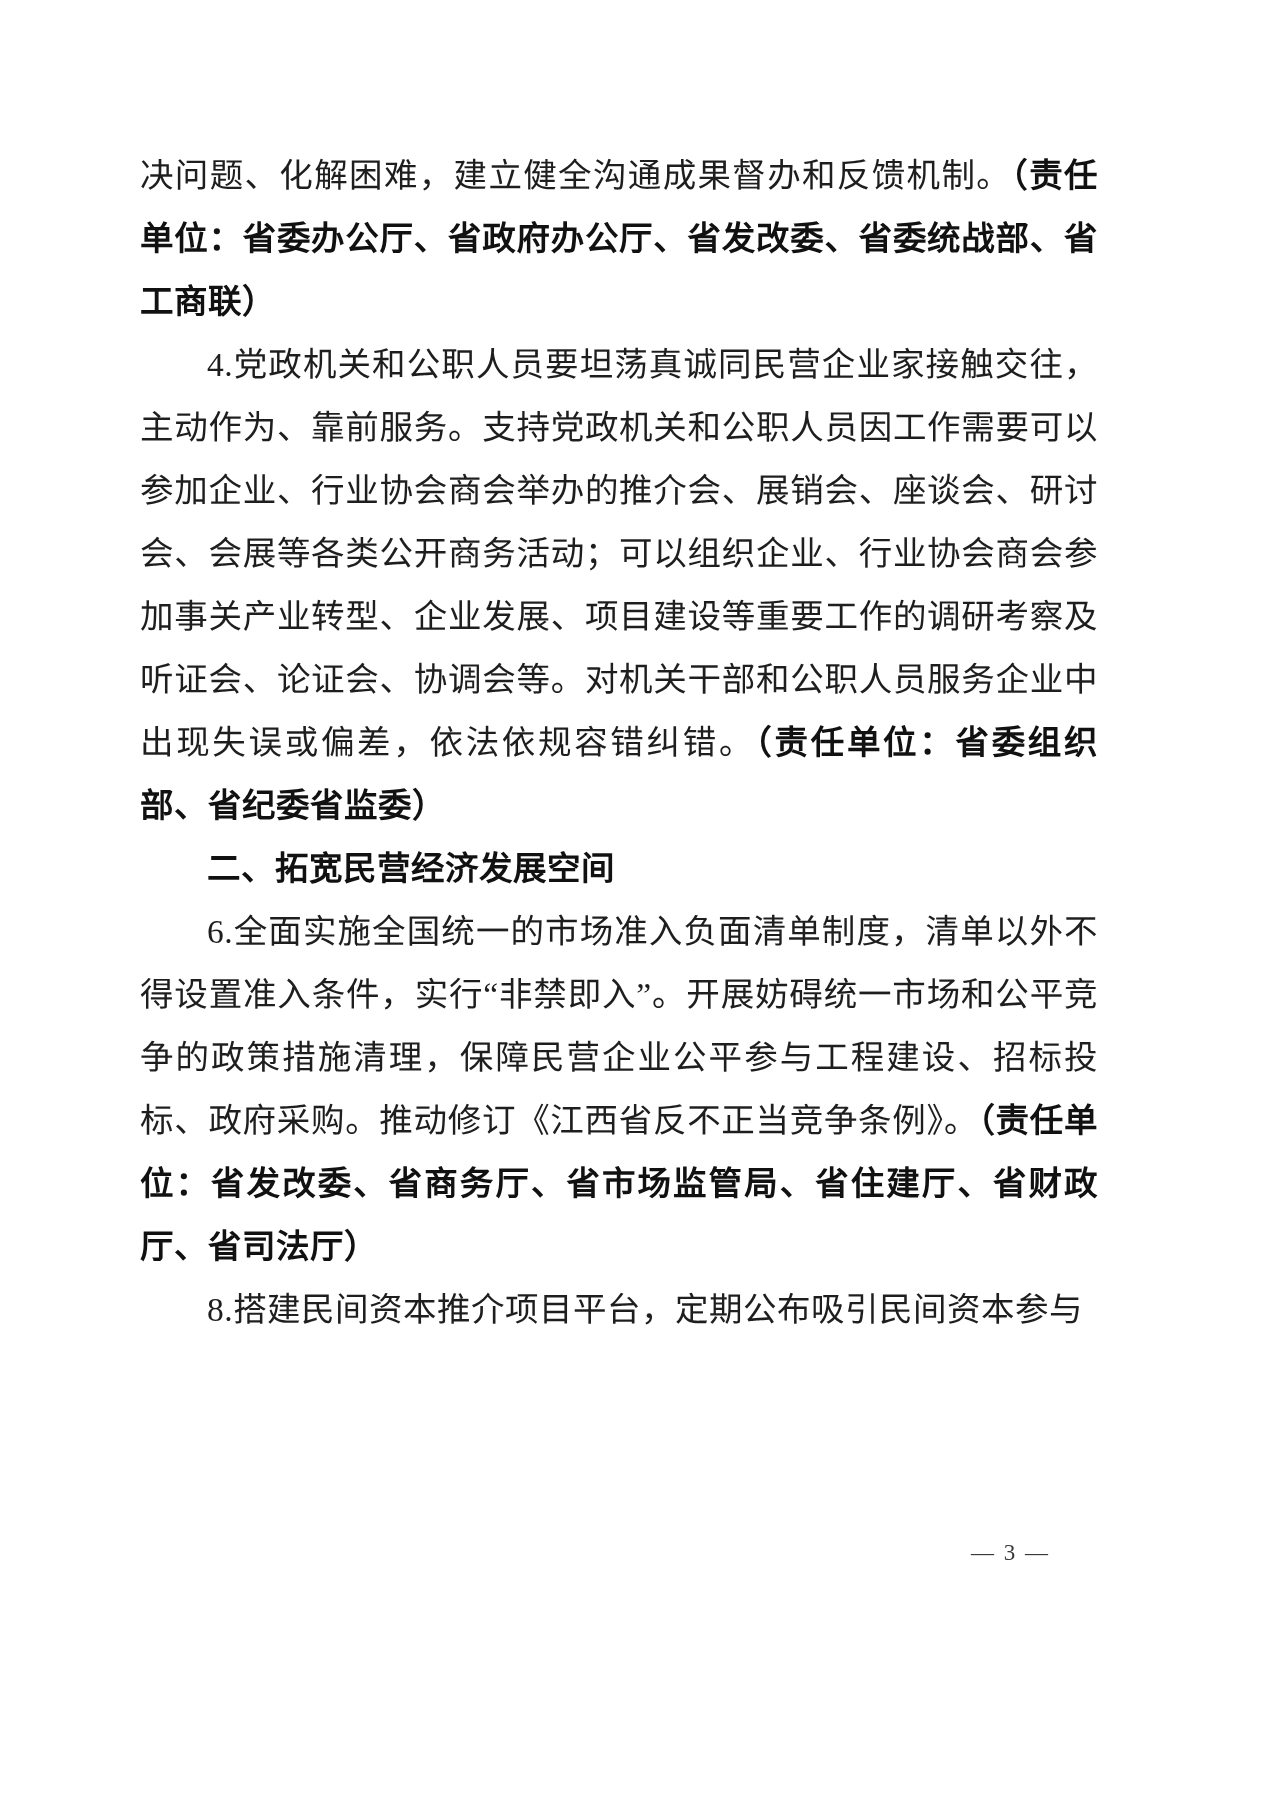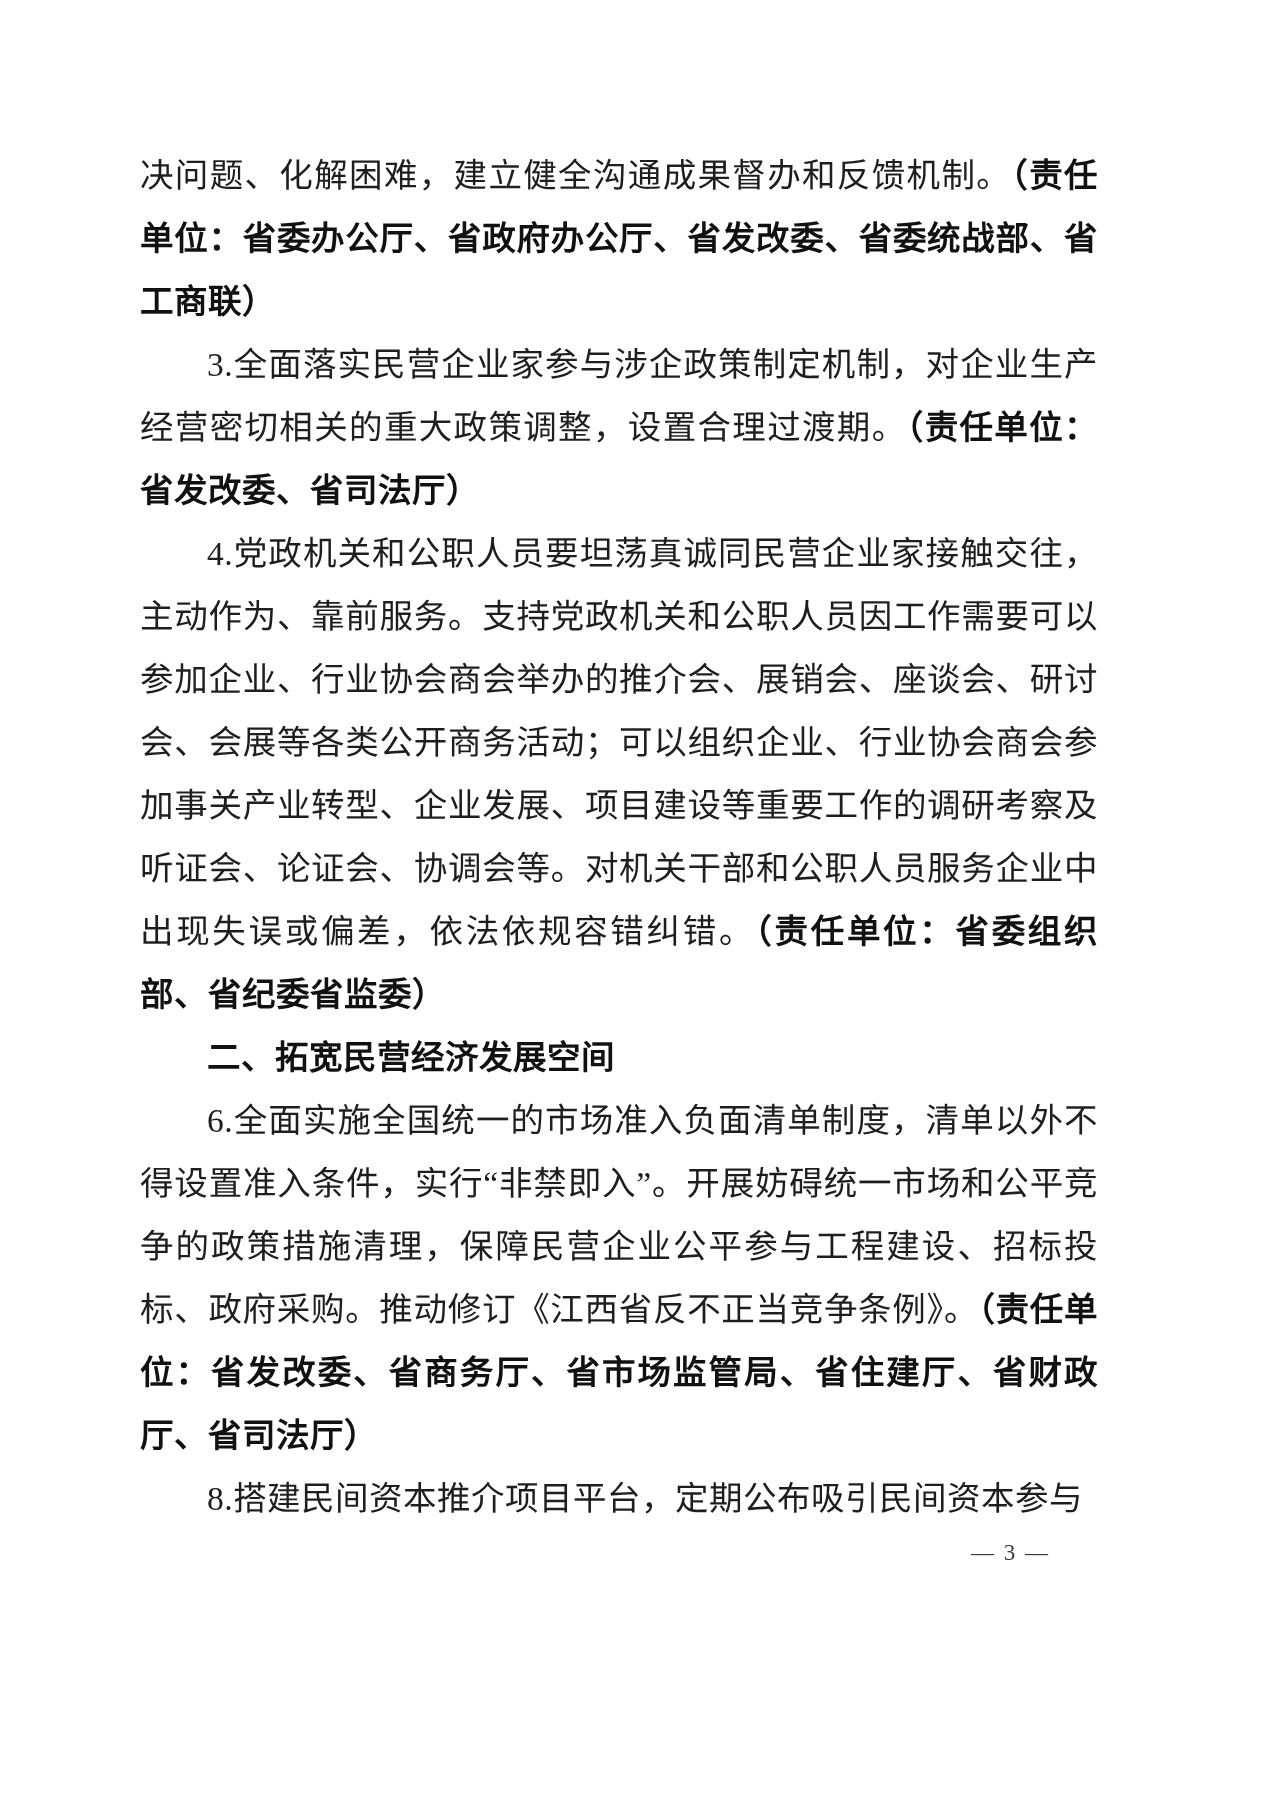--- a/index.html
+++ b/index.html
@@ -66,21 +66,20 @@
 </style>
 </head>
 <body>
 
 <div class="page">
 
   <div class="text-block">
 
     <p class="para continuation"><span>决问题、化解困难，建立健全沟通成果督办和反馈机制。</span><span class="bold-seg">（责任单位：省委办公厅、省政府办公厅、省发改委、省委统战部、省工商联）</span></p>
 
-    <p class="para"><span>3.全面落实民营企业家参与涉企政策制定机制，对企业生产经营密切相关的重大政策调整，设置合理过渡期。</span><span class="bold-seg">（责任单位：省发改委、省司法厅）</span></p>
 
     <p class="para"><span>4.党政机关和公职人员要坦荡真诚同民营企业家接触交往，主动作为、靠前服务。支持党政机关和公职人员因工作需要可以参加企业、行业协会商会举办的推介会、展销会、座谈会、研讨会、会展等各类公开商务活动；可以组织企业、行业协会商会参加事关产业转型、企业发展、项目建设等重要工作的调研考察及听证会、论证会、协调会等。对机关干部和公职人员服务企业中出现失误或偏差，依法依规容错纠错。</span><span class="bold-seg">（责任单位：省委组织部、省纪委省监委）</span></p>
 
     <h2 class="section-heading">二、拓宽民营经济发展空间</h2>
 
     <p class="para"><span>6.全面实施全国统一的市场准入负面清单制度，清单以外不得设置准入条件，实行“非禁即入”。开展妨碍统一市场和公平竞争的政策措施清理，保障民营企业公平参与工程建设、招标投标、政府采购。推动修订《江西省反不正当竞争条例》。</span><span class="bold-seg">（责任单位：省发改委、省商务厅、省市场监管局、省住建厅、省财政厅、省司法厅）</span></p>
 
     <p class="para"><span>8.搭建民间资本推介项目平台，定期公布吸引民间资本参与</span></p>
 
   </div>

